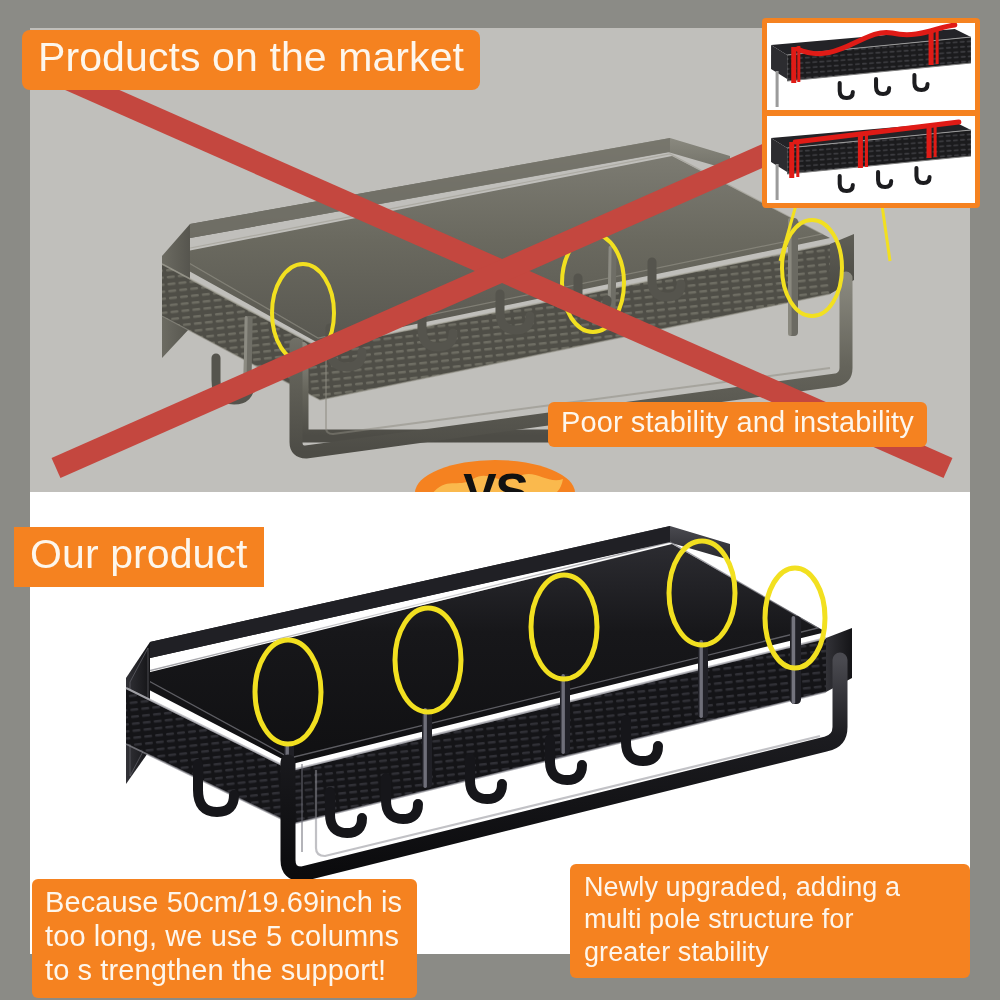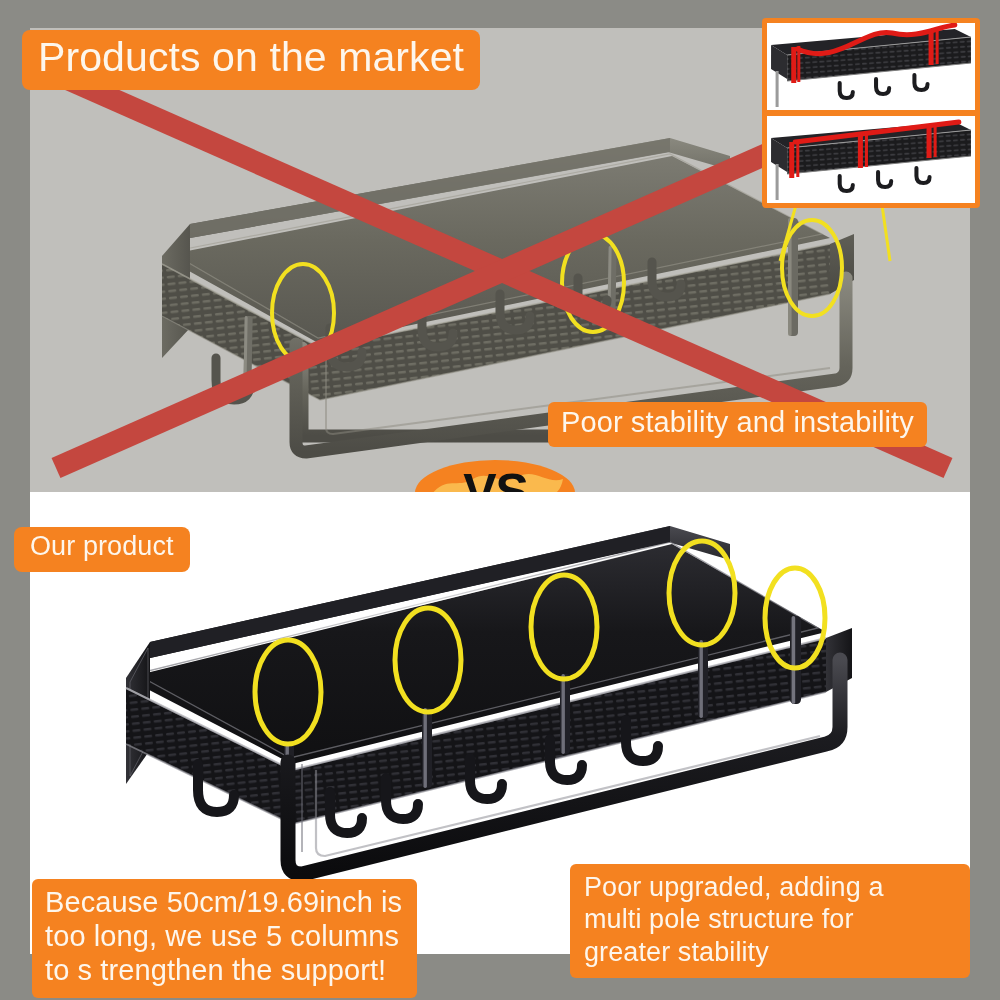--- a/index.html
+++ b/index.html
@@ -39,23 +39,23 @@
     white-space:pre-line;
   }
   #label-market{
     left:22px;top:30px;
     font-size:41px;
     padding:5px 16px 11px 16px;
     border-radius:8px;
   }
   #label-our{
     left:14px;top:527px;
-    font-size:27px;
+    font-size:41px;
     padding:5px 16px 11px 16px;
-    border-radius:8px;
+    border-radius:0;
   }
   #label-poor{
     left:548px;top:402px;
     font-size:29px;
     padding:5px 13px 9px 13px;
     border-radius:6px;
   }
   #label-because{
     left:32px;top:879px;
     width:385px;
@@ -371,17 +371,17 @@
       <ellipse cx="765" cy="126" rx="30" ry="50"></ellipse>
     </g>
   </svg>
 
   <div class="chip" id="label-our">Our product</div>
 
   <div class="chip" id="label-because">Because 50cm/19.69inch is
 too long, we use 5 columns
 to s trengthen the support!</div>
 
-  <div class="chip" id="label-newly">Poor upgraded, adding a
+  <div class="chip" id="label-newly">Newly upgraded, adding a
 multi pole structure for
 greater stability</div>
 
 </div>
 
 </body></html>

